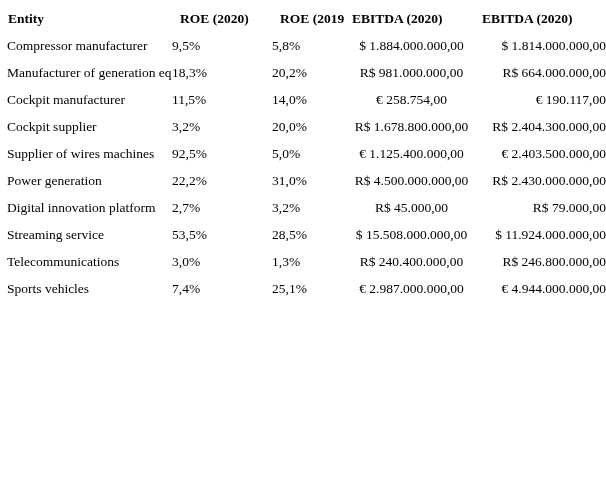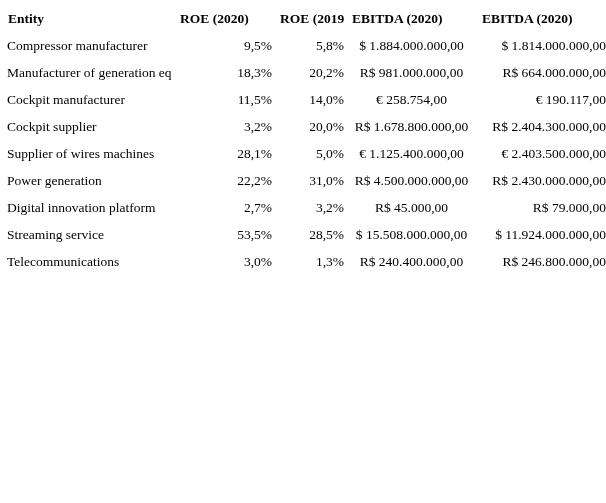--- a/index.html
+++ b/index.html
@@ -34,21 +34,21 @@
     font-weight: bold;
     text-align: left;
     padding-left: 8px;
   }
   td.cell-entity {
     text-align: left;
     padding-left: 7px;
     margin-top: 15px;
   }
   td.cell-roe {
-    text-align: right;
+    text-align: left;
     margin-top: 28px;
   }
   td.cell-ebitda-2020 {
     text-align: center;
     padding-left: 5px;
   }
   td.cell-ebitda-2019 {
     text-align: right;
     padding-left: 3px;
   }
@@ -101,21 +101,21 @@
   <tr>
     <td class="cell-entity">Cockpit supplier</td>
     <td class="cell-roe">3,2%</td>
     <td class="cell-roe">20,0%</td>
     <td class="cell-ebitda-2020">R$ 1.678.800.000,00</td>
     <td class="cell-ebitda-2019">R$ 2.404.300.000,00</td>
   </tr>
 
   <tr>
     <td class="cell-entity">Supplier of wires machines</td>
-    <td class="cell-roe">28,1%</td>
+    <td class="cell-roe">92,5%</td>
     <td class="cell-roe">5,0%</td>
     <td class="cell-ebitda-2020">€ 1.125.400.000,00</td>
     <td class="cell-ebitda-2019">€ 2.403.500.000,00</td>
   </tr>
 
   <tr>
     <td class="cell-entity">Power generation</td>
     <td class="cell-roe">22,2%</td>
     <td class="cell-roe">31,0%</td>
     <td class="cell-ebitda-2020">R$ 4.500.000.000,00</td>
@@ -140,14 +140,21 @@
   </tr>
 
   <tr>
     <td class="cell-entity">Telecommunications</td>
     <td class="cell-roe">3,0%</td>
     <td class="cell-roe">1,3%</td>
     <td class="cell-ebitda-2020">R$ 240.400.000,00</td>
     <td class="cell-ebitda-2019">R$ 246.800.000,00</td>
   </tr>
 
+  <tr>
+    <td class="cell-entity">Sports vehicles</td>
+    <td class="cell-roe">7,4%</td>
+    <td class="cell-roe">25,1%</td>
+    <td class="cell-ebitda-2020">€ 2.987.000.000,00</td>
+    <td class="cell-ebitda-2019">€ 4.944.000.000,00</td>
+  </tr>
 </tbody>
 </table>
 
 </body></html>

